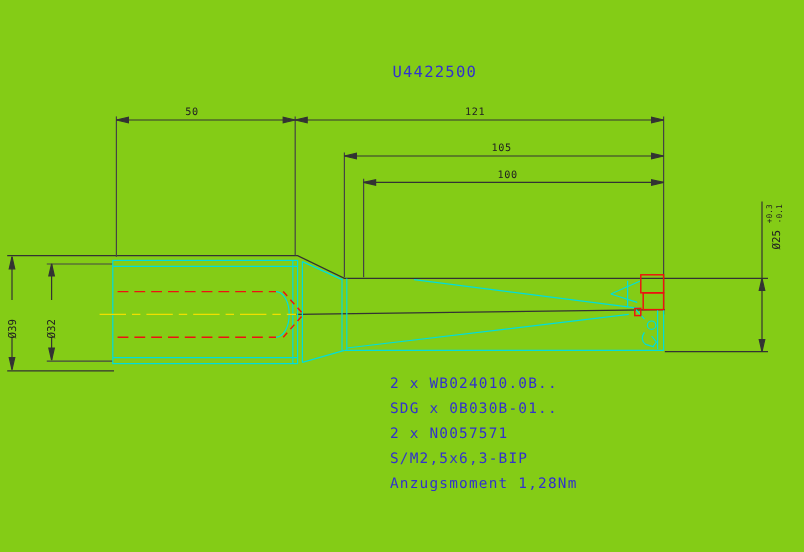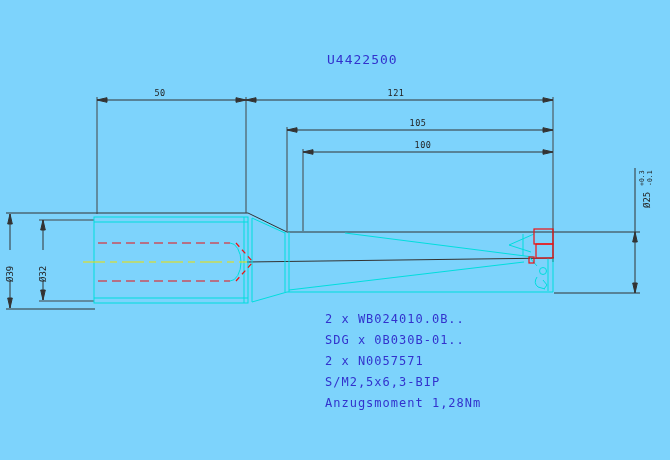--- a/index.html
+++ b/index.html
@@ -1,19 +1,19 @@
 <!DOCTYPE html>
 <html><head>
 <meta charset="utf-8">
 <style>
   html,body{margin:0;padding:0;background:#ffffff;}
   .canvas{
     position:relative;
     width:670px;height:460px;
-    background:#7dd3fc;
+    background:#84cc16;
     overflow:hidden;
     font-family:"DejaVu Sans Mono", monospace;
   }
   svg{position:absolute;left:0;top:0;}
   text{font-family:"DejaVu Sans Mono", monospace;}
   .ann{fill:#3232cd;letter-spacing:1px;}
   .dim{fill:#222222;font-size:8.5px;letter-spacing:0.5px;}
   .rot{fill:#222222;font-size:9px;}
   .tol{fill:#222222;font-size:6.5px;}
 </style>

